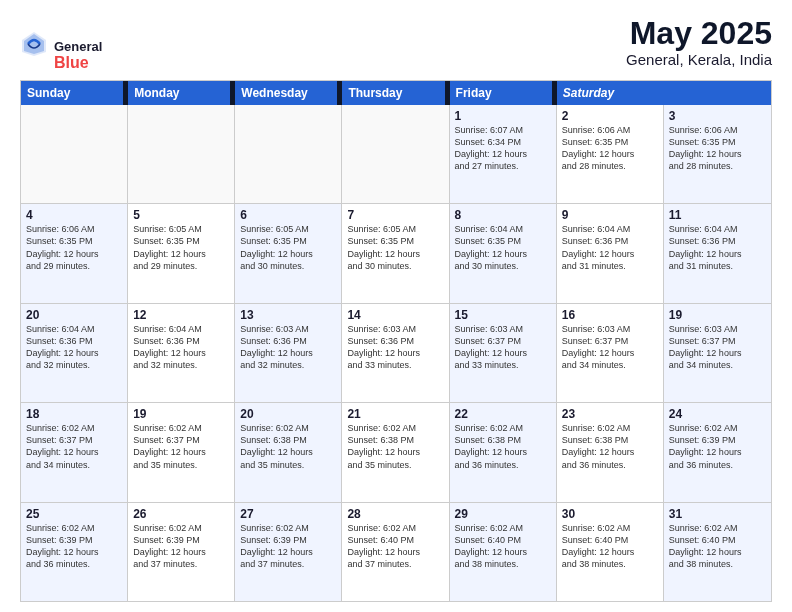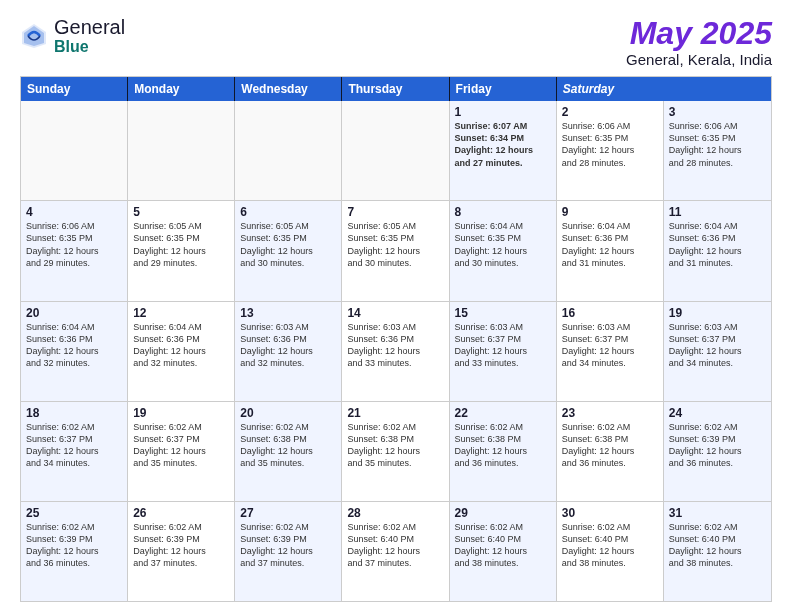--- a/index.html
+++ b/index.html
@@ -27,42 +27,42 @@
       display: flex;
       align-items: center;
       gap: 6px;
     }
     .logo-text {
       display: flex;
       flex-direction: column;
       line-height: 1.1;
     }
     .logo-general {
-      font-size: 20px;
-      font-weight: normal;
+      font-size: 13px;
+      font-weight: bold;
       color: #1a1a2e;
+      margin-top: 24px;
     }
     .logo-blue {
       font-size: 16px;
       font-weight: bold;
-      color: #0f766e;
+      color: #ef4444;
     }
     .logo-icon {
       width: 28px;
       height: 28px;
     }
     .title-block {
       text-align: right;
     }
     .month-title {
       font-size: 32px;
       font-weight: bold;
-      color: #6d28d9;
+      color: #0f172a;
       line-height: 1.1;
-      font-style: italic;
     }
     .location {
       font-size: 15px;
       color: #1a1a2e;
     }
     .calendar {
       flex: 1;
       border: 1px solid #ccc;
       display: flex;
       flex-direction: column;
@@ -70,21 +70,21 @@
     .cal-header-row {
       display: grid;
       grid-template-columns: repeat(7, 1fr);
       background: #2563d4;
     }
     .cal-header-cell {
       color: #fff;
       font-size: 12px;
       font-weight: bold;
       padding: 5px 6px;
-      border-right: 1px solid #0f172a;
+      border-right: 5px solid #0f172a;
       text-align: left;
     }
     .cal-header-cell:last-child { border-right: none; font-style: italic; }
     .cal-body {
       flex: 1;
       display: flex;
       flex-direction: column;
     }
     .cal-row {
       flex: 1;
@@ -150,21 +150,21 @@
         <div class="cal-header-cell">Saturday</div>
       </div>
     <div class="cal-body">
     <div class="cal-row">
           <div class="cal-cell empty"></div>
           <div class="cal-cell empty"></div>
           <div class="cal-cell empty"></div>
           <div class="cal-cell empty"></div>
           <div class="cal-cell alt-bg">
             <div class="day-num">1</div>
-            <div class="cell-text" style="white-space: pre-line; font-weight: bold;">Sunrise: 6:07 AM
+            <div class="cell-text" style="white-space: pre-line;">Sunrise: 6:07 AM
 Sunset: 6:34 PM
 Daylight: 12 hours
 and 27 minutes.</div>
           </div>
           <div class="cal-cell">
             <div class="day-num">2</div>
             <div class="cell-text" style="white-space: pre-line;">Sunrise: 6:06 AM
 Sunset: 6:35 PM
 Daylight: 12 hours
 and 28 minutes.</div>

